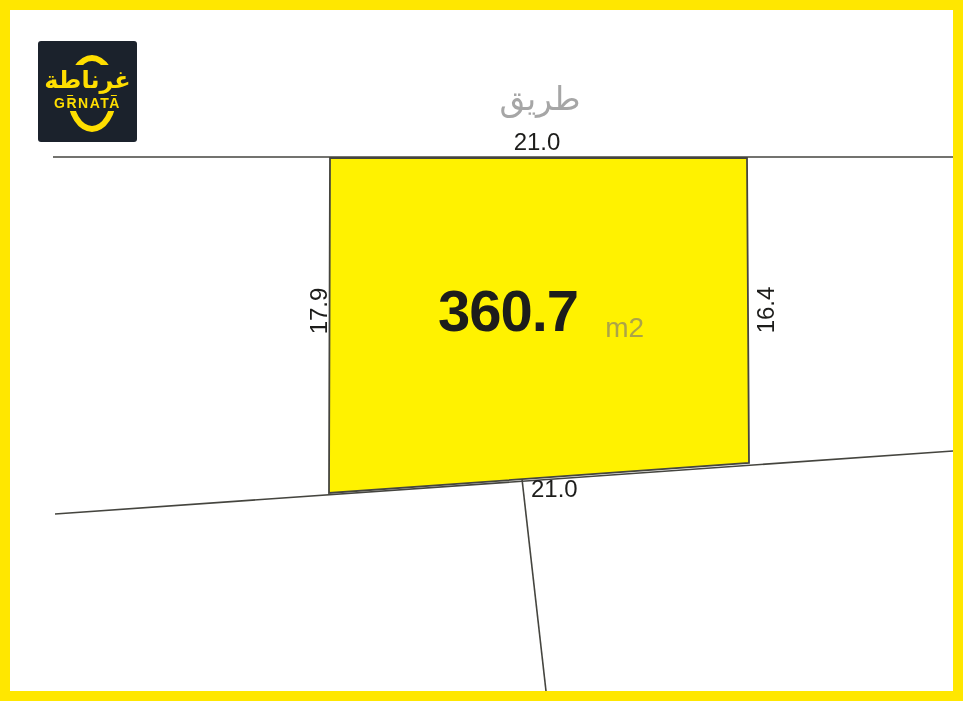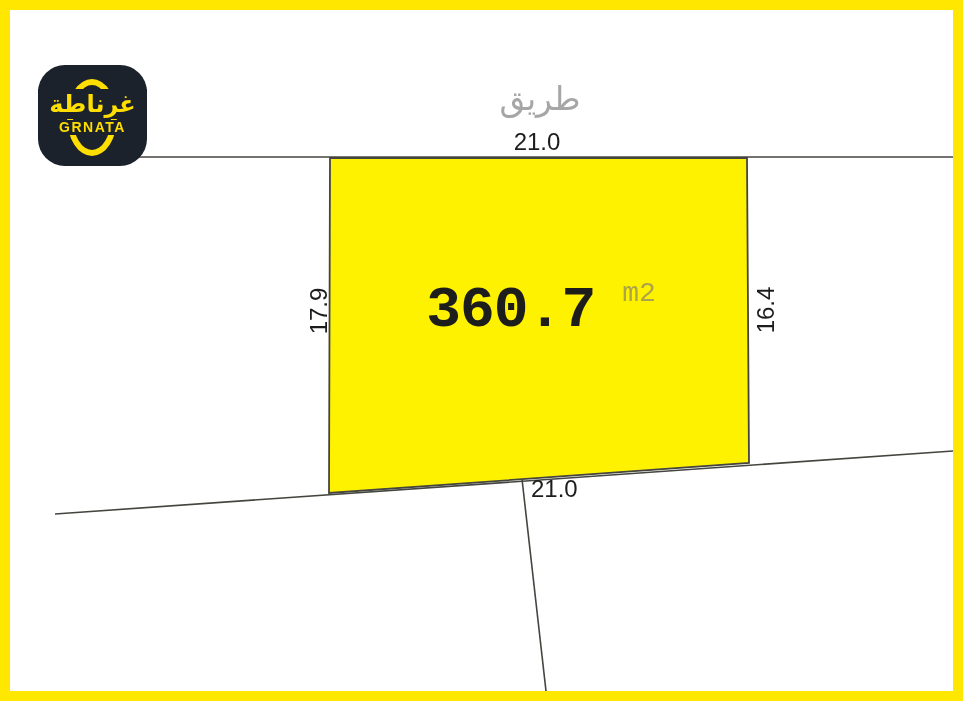--- a/index.html
+++ b/index.html
@@ -35,25 +35,24 @@
   }
   svg.geometry polygon {
     fill: var(--plot_fill, #fff200);
     stroke: var(--line, #45453f);
     stroke-width: 1.8;
   }
   
   .logo {
     position: absolute;
     left: 38px; top: 41px;
-    width: 109px; height: 101px;
+    width: 99px; height: 101px;
     background: var(--logo_bg, #1b222c);
-    border-radius: 27px;
+    border-radius: 3px;
     z-index: 40;
-    margin-top: 24px;
   }
   .logo .ring {
     position: absolute;
     left: 29px; top: 14px;
     width: 38px; height: 65px;
     border: 6px solid var(--logo_yellow, #ffde00);
     border-radius: 50%;
   }
   .logo .arabic {
     position: absolute;
@@ -110,22 +109,21 @@
     left: 766px; top: 310px;
     transform: translate(-50%, -50%) rotate(-90deg);
   }
   .dim-bottom {
     left: 531px; top: 477px;
   }
   .area-label {
     left: 541px; top: 310px;
     transform: translate(-50%, -50%);
     display: flex;
-    align-items: flex-start;
-    font-family: Liberation Mono, monospace;
+    align-items: flex-end;
   }
   .area-value {
     font-size: 58px;
     font-weight: bold;
     letter-spacing: -1px;
     color: var(--text_dark, #1d1d1b);
   }
   .area-unit {
     font-size: 28px;
     margin-left: 27px;

